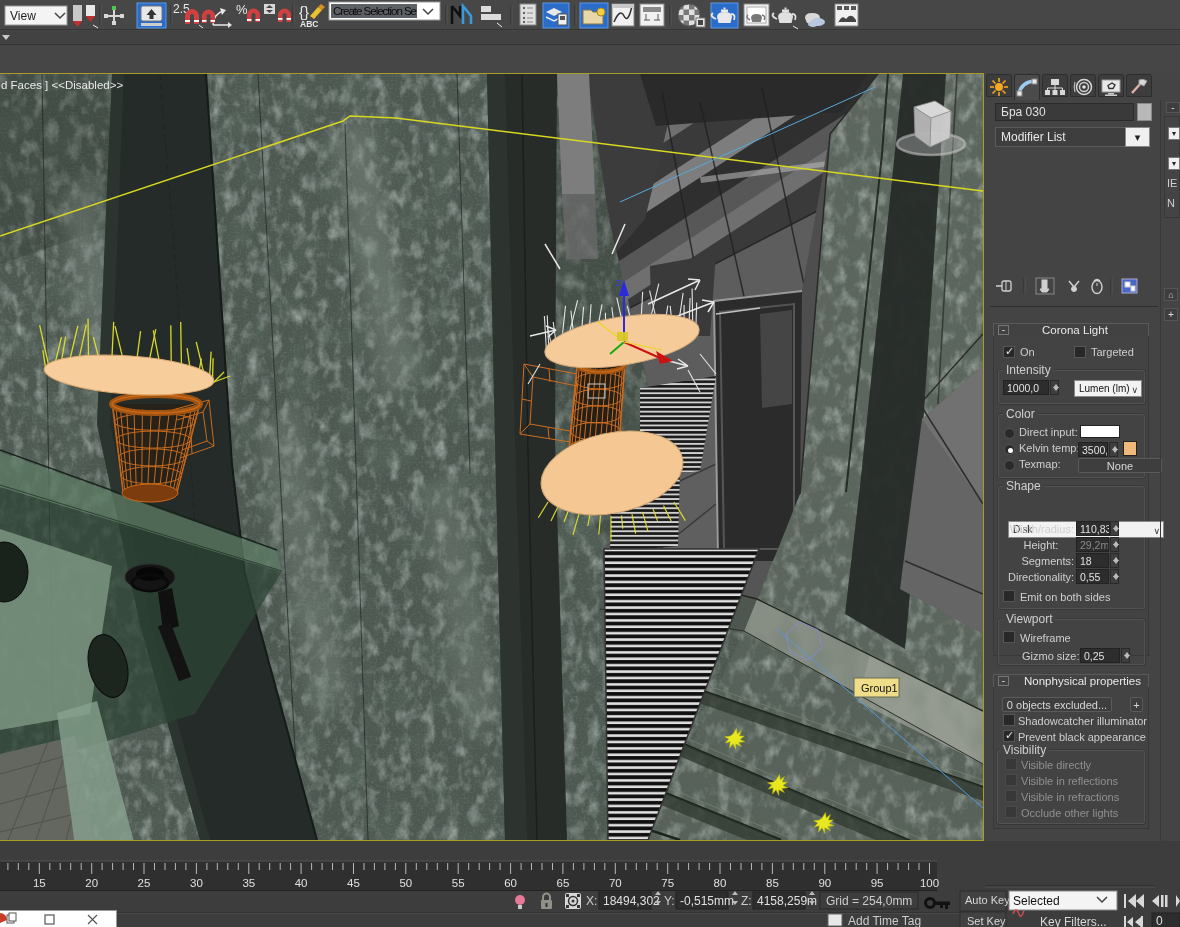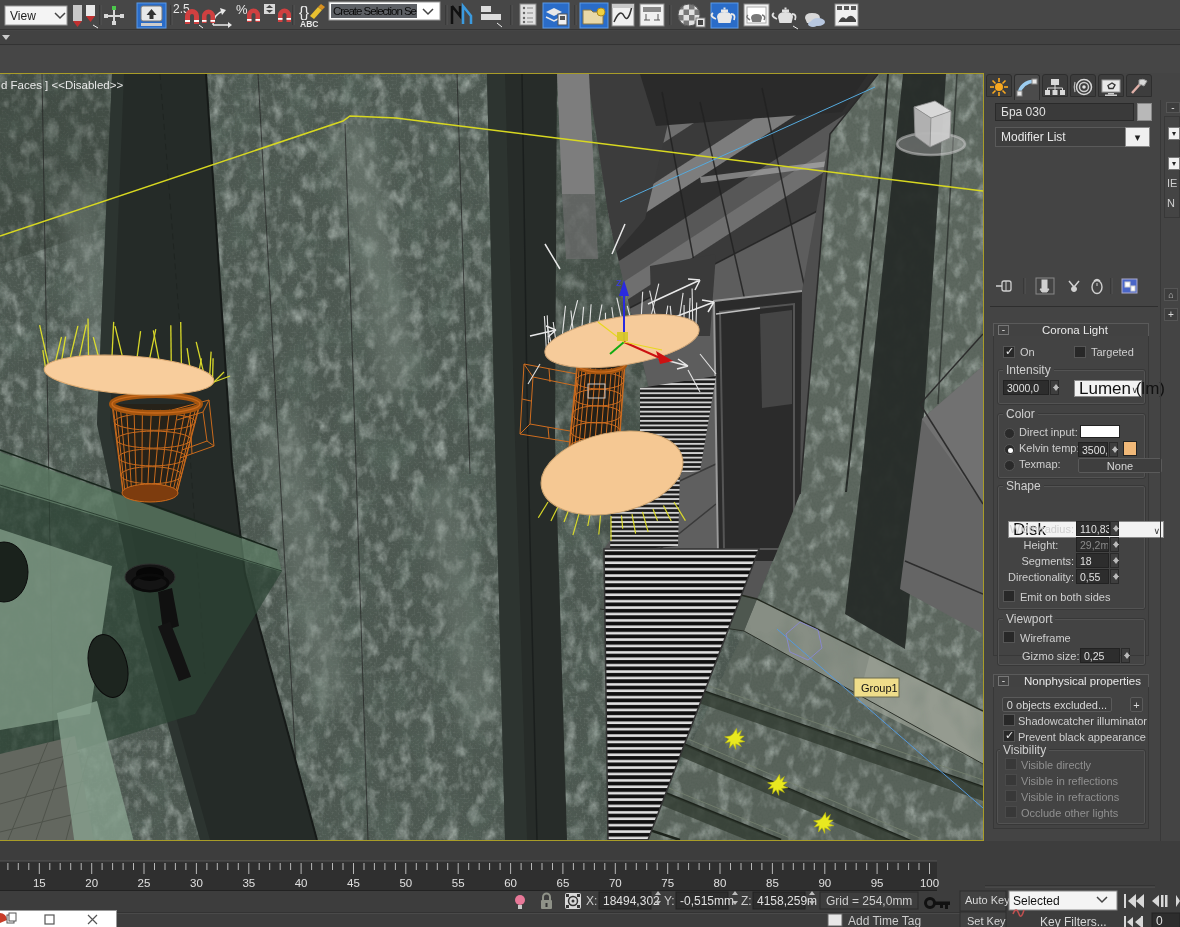--- a/index.html
+++ b/index.html
@@ -22,21 +22,21 @@
 .chk.dis{background:#383838;border:1px solid #4a4a4a}
 .lbl{font-size:11px;color:#cfcfcf;white-space:nowrap}
 .lbl.dim{color:#909090}
 .glbl{font-size:12px;color:#cfcfcf;background:#434343;padding:0 3px;white-space:nowrap}
 .grp{border:1px solid #383838;box-shadow:inset 0 0 0 1px #535353;border-radius:3px}
 .spin{height:15px;background:#2d2d2d;border:1px solid #222;color:#e0e0e0;font-size:10.5px;line-height:14px;padding-left:3px;overflow:hidden;white-space:nowrap}
 .spin.dis{color:#8a8a8a}
 .spinbtn{width:9px;height:15px;background:#3e3e3e;border:1px solid #2a2a2a}
 .spinbtn::before{content:"";position:absolute;left:2px;top:3px;border-left:3px solid transparent;border-right:3px solid transparent;border-bottom:4px solid #bbb}
 .spinbtn::after{content:"";position:absolute;left:2px;bottom:3px;border-left:3px solid transparent;border-right:3px solid transparent;border-top:4px solid #bbb}
-.combo{height:17px;background:#f2f2f2;border:1px solid #888;color:#111;font-size:17px;line-height:16px;padding-left:4px;white-space:nowrap}
+.combo{height:17px;background:#f2f2f2;border:1px solid #888;color:#111;font-size:10px;line-height:16px;padding-left:4px;white-space:nowrap}
 .combo::after{content:"\2228";position:absolute;right:3px;top:1px;color:#333;font-size:9px}
 .radio{width:11px;height:11px;border-radius:50%;background:#2a2a2a;border:1px solid #555}
 .radio.on::after{content:"";position:absolute;left:3px;top:3px;width:5px;height:5px;border-radius:50%;background:#fff}
 .btn{height:15px;background:#3e3e3e;border:1px solid #5a5a5a;color:#d8d8d8;font-size:11px;line-height:14px;text-align:center;border-radius:2px}
 </style>
 </head>
 <body>
 <div id="root">
   <div class="abs" id="toolbar">
     <svg width="870" height="30" viewBox="0 0 870 30">
@@ -703,21 +703,21 @@
       <div class="minus">-</div><span style="margin-left:48px">Corona Light</span>
     </div>
     <div class="abs" style="top:263px;left:9px;width:156px;height:320px;background:#434343;border:1px solid #383838;border-top:none"></div>
     <div class="abs chk checked" style="top:273px;left:19px"></div>
     <div class="abs lbl" style="top:273px;left:36px">On</div>
     <div class="abs chk" style="top:273px;left:90px"></div>
     <div class="abs lbl" style="top:273px;left:107px">Targeted</div>
 
     <div class="abs grp" style="top:296px;left:13px;width:149px;height:36px"></div>
     <div class="abs glbl" style="top:290px;left:19px">Intensity</div>
-    <div class="abs spin" style="top:307px;left:19px;width:46px">3000,0</div>
+    <div class="abs spin" style="top:307px;left:19px;width:46px">1000,0</div>
     <div class="abs spinbtn" style="top:307px;left:66px"></div>
     <div class="abs combo" style="top:307px;left:90px;width:68px">Lumen (lm)</div>
 
     <div class="abs grp" style="top:340px;left:13px;width:149px;height:66px"></div>
     <div class="abs glbl" style="top:334px;left:19px">Color</div>
     <div class="abs radio" style="top:355px;left:20px"></div>
     <div class="abs lbl" style="top:353px;left:35px">Direct input:</div>
     <div class="abs" style="top:352px;left:96px;width:40px;height:13px;background:#fff;border:1px solid #222"></div>
     <div class="abs radio on" style="top:371px;left:20px"></div>
     <div class="abs lbl" style="top:369px;left:35px">Kelvin temp:</div>

